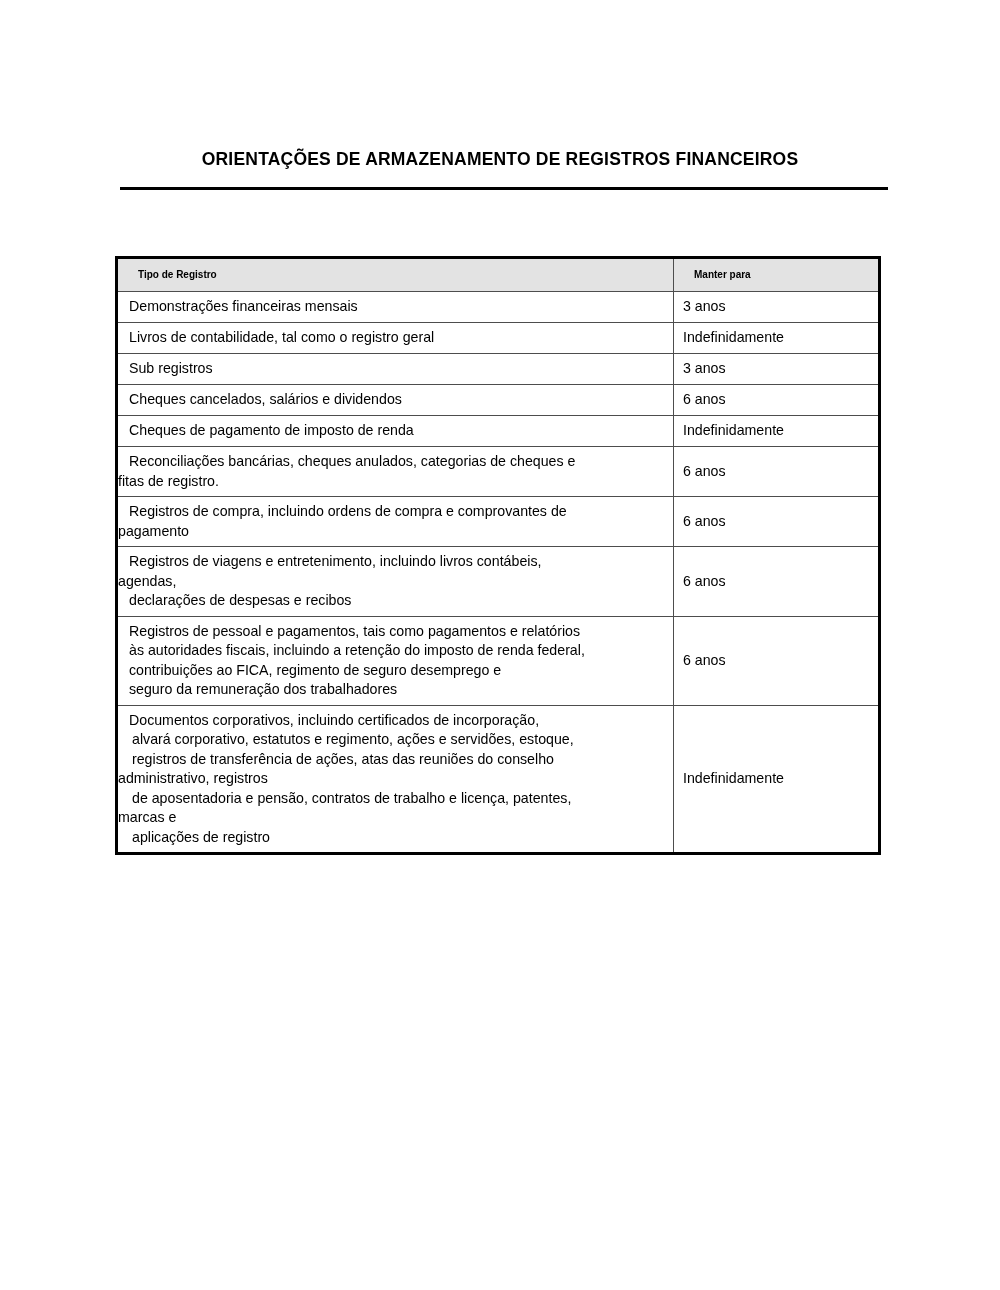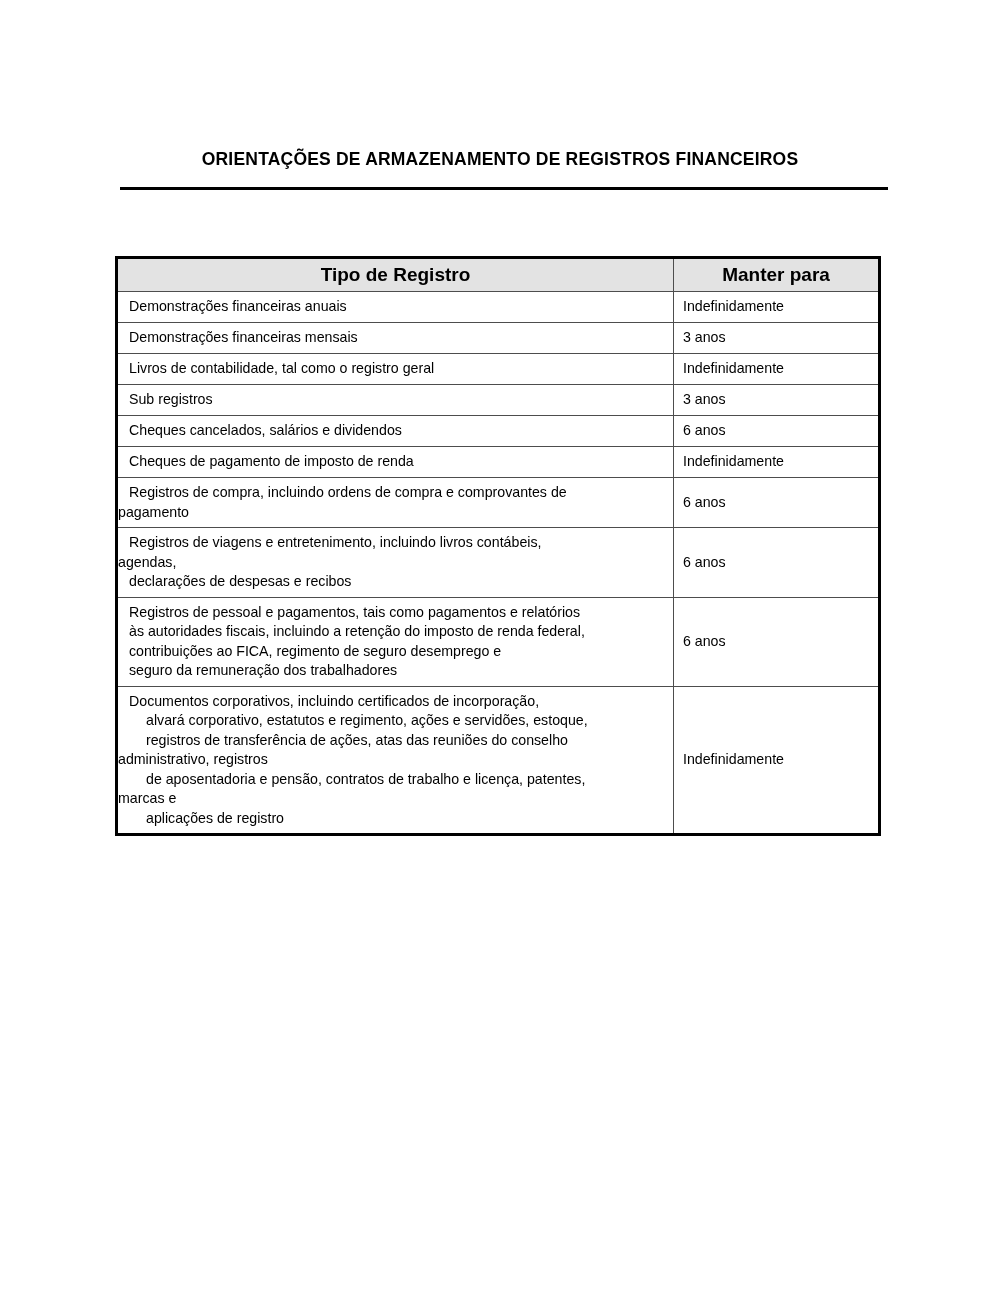--- a/index.html
+++ b/index.html
@@ -72,40 +72,40 @@
     border: 1px solid #4d4d4d;
     padding: 0;
     vertical-align: middle;
     font-size: 14.2px;
     line-height: 19.5px;
   }
 
   table.records thead th {
     background: #e3e3e3;
     font-weight: bold;
-    text-align: center;
+    text-align: left;
     height: 32px;
-    font-size: 19px;
+    font-size: 10px;
     padding: 0 20px;
   }
 
   
   .cell-type {
     padding: 5px 8px 5px 11px;
   }
   .cell-type .ln {
     display: block;
     white-space: pre;
   }
   
   .cell-type .ln.out {
     margin-left: -11px;
   }
   .cell-type .ln.ind {
-    margin-left: 17px;
+    margin-left: 3px;
   }
 
   .cell-keep {
     padding: 5px 8px 5px 9px;
     white-space: nowrap;
   }
 
   
   tr.single td { height: 30px; }
   tr.single .cell-type { padding-top: 0; padding-bottom: 0; }
@@ -129,75 +129,76 @@
       <thead>
         <tr>
           <th>Tipo de Registro</th>
           <th>Manter para</th>
         </tr>
       </thead>
       <tbody id="records-body">
           <tr class="single">
             <td>
               <div class="cell-type">
-                <span class="ln">Demonstrações financeiras anuais</span>
+                <span class="ln">Demonstrações financeiras mensais</span>
+              </div>
+            </td>
+            <td>
+              <div class="cell-keep">3 anos</div>
+            </td>
+          </tr>
+          <tr class="single">
+            <td>
+              <div class="cell-type">
+                <span class="ln">Livros de contabilidade, tal como o registro geral</span>
               </div>
             </td>
             <td>
               <div class="cell-keep">Indefinidamente</div>
             </td>
           </tr>
           <tr class="single">
             <td>
               <div class="cell-type">
-                <span class="ln">Demonstrações financeiras mensais</span>
+                <span class="ln">Sub registros</span>
               </div>
             </td>
             <td>
               <div class="cell-keep">3 anos</div>
             </td>
           </tr>
           <tr class="single">
             <td>
               <div class="cell-type">
-                <span class="ln">Livros de contabilidade, tal como o registro geral</span>
+                <span class="ln">Cheques cancelados, salários e dividendos</span>
+              </div>
+            </td>
+            <td>
+              <div class="cell-keep">6 anos</div>
+            </td>
+          </tr>
+          <tr class="single">
+            <td>
+              <div class="cell-type">
+                <span class="ln">Cheques de pagamento de imposto de renda</span>
               </div>
             </td>
             <td>
               <div class="cell-keep">Indefinidamente</div>
             </td>
           </tr>
-          <tr class="single">
-            <td>
-              <div class="cell-type">
-                <span class="ln">Sub registros</span>
-              </div>
-            </td>
-            <td>
-              <div class="cell-keep">3 anos</div>
-            </td>
-          </tr>
-          <tr class="single">
-            <td>
-              <div class="cell-type">
-                <span class="ln">Cheques cancelados, salários e dividendos</span>
-              </div>
-            </td>
-            <td>
-              <div class="cell-keep">6 anos</div>
-            </td>
-          </tr>
-          <tr class="single">
-            <td>
-              <div class="cell-type">
-                <span class="ln">Cheques de pagamento de imposto de renda</span>
-              </div>
-            </td>
-            <td>
-              <div class="cell-keep">Indefinidamente</div>
+          <tr>
+            <td>
+              <div class="cell-type">
+                <span class="ln">Reconciliações bancárias, cheques anulados, categorias de cheques e</span>
+                <span class="ln out">fitas de registro.</span>
+              </div>
+            </td>
+            <td>
+              <div class="cell-keep">6 anos</div>
             </td>
           </tr>
           <tr>
             <td>
               <div class="cell-type">
                 <span class="ln">Registros de compra, incluindo ordens de compra e comprovantes de</span>
                 <span class="ln out">pagamento</span>
               </div>
             </td>
             <td>

